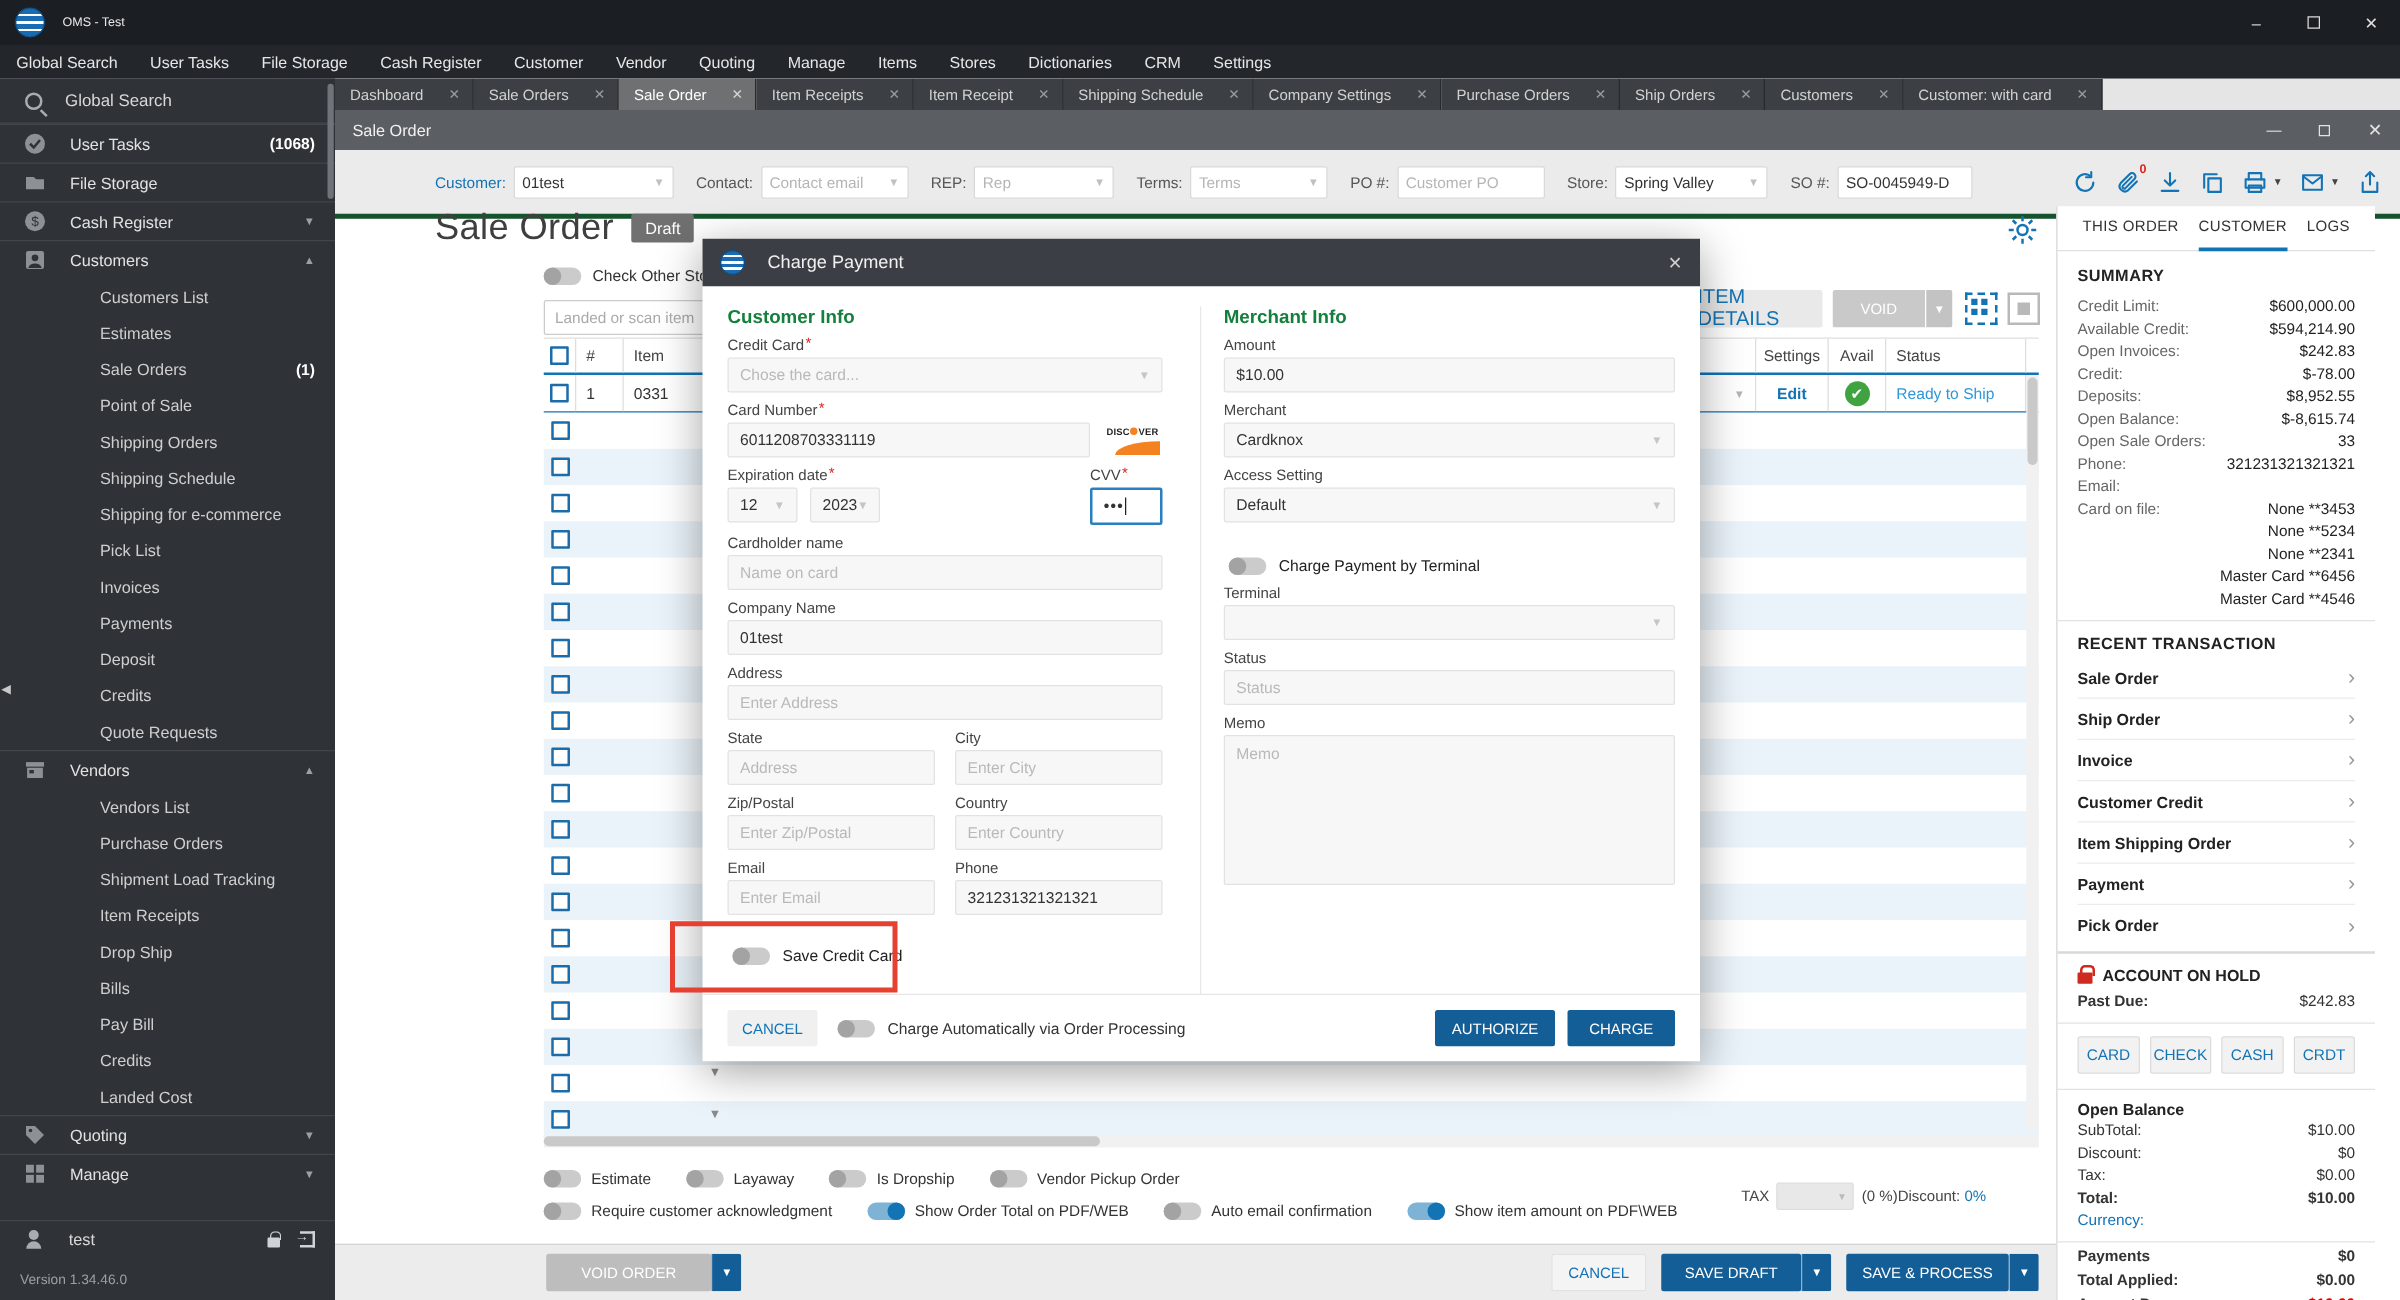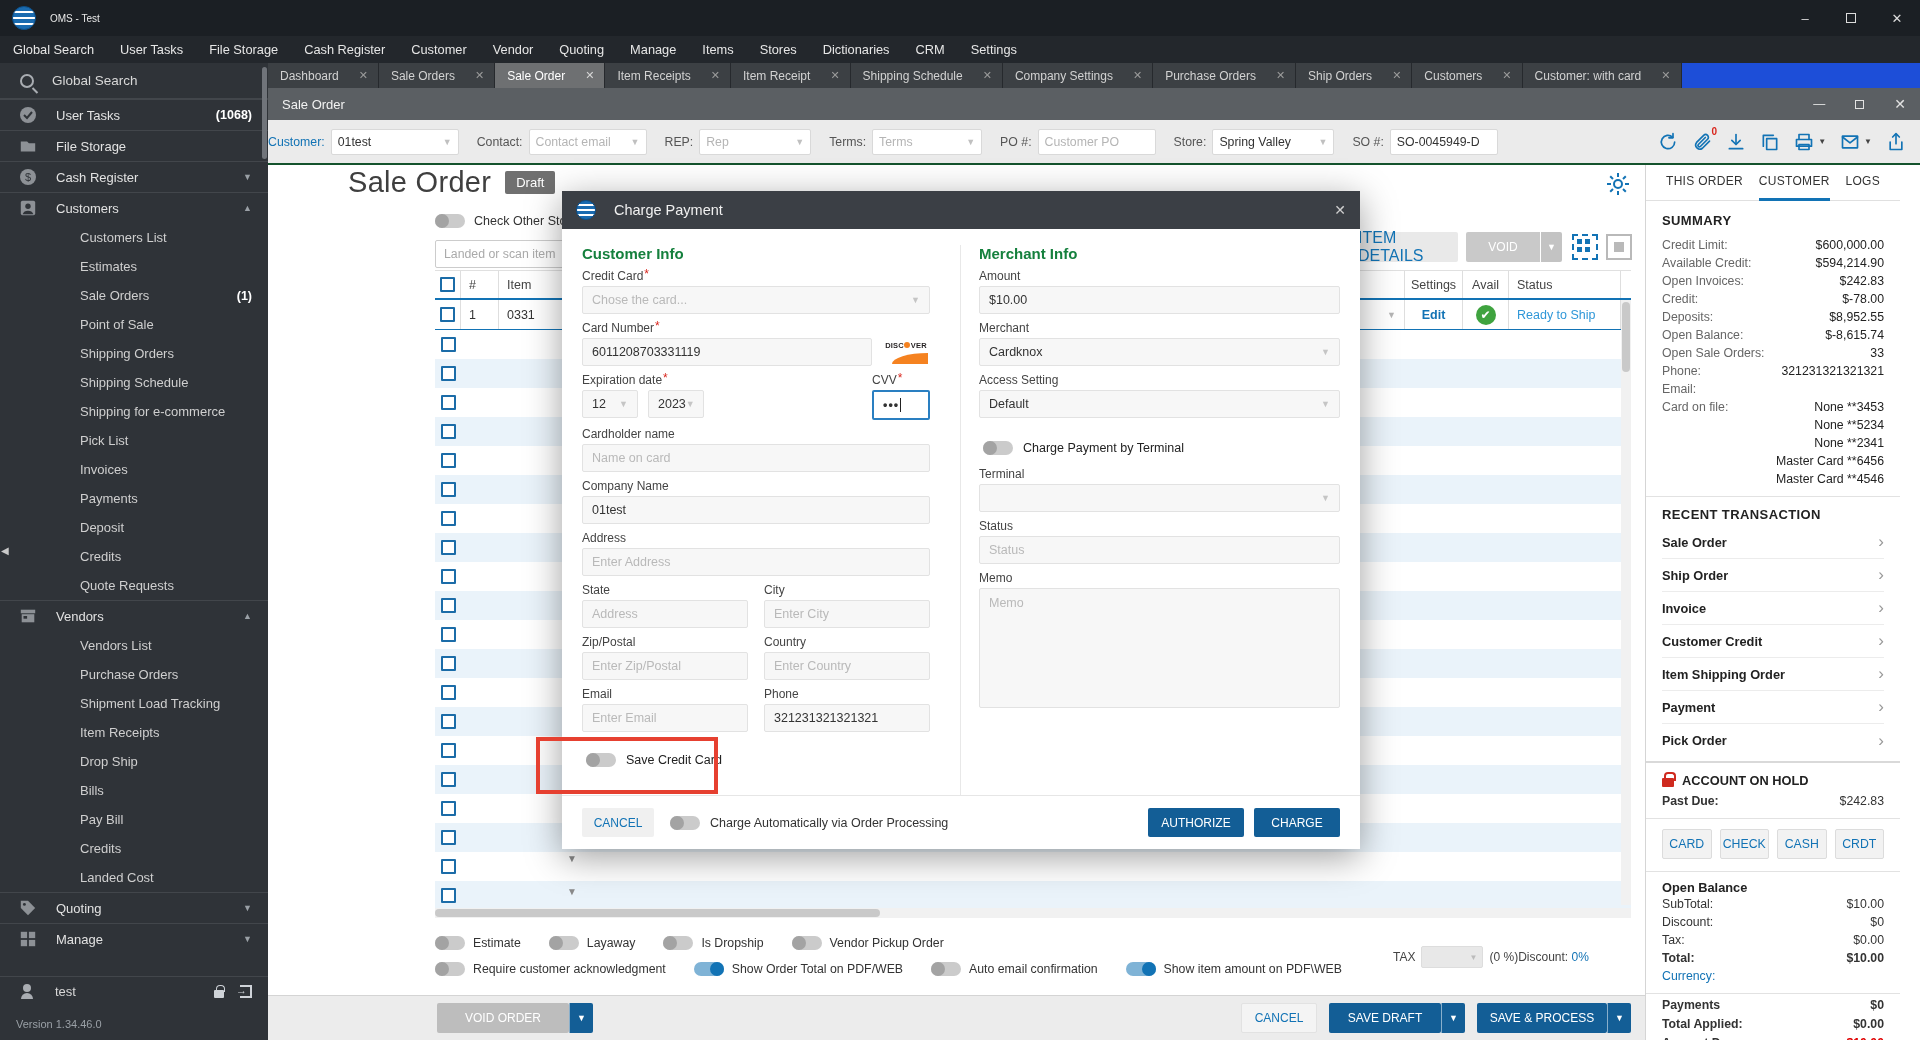--- a/index.html
+++ b/index.html
@@ -36,33 +36,33 @@
 .userrow{position:absolute;left:0;bottom:34px;width:268px;height:30px;display:flex;align-items:center;padding-left:16px;border-top:1px solid #42464b}
 .version{position:absolute;left:16px;bottom:10px;font-size:11px;color:#9aa0a6}
 .person{width:12px;height:6px;border-radius:6px 6px 0 0;background:#a9adb2;position:relative;margin-right:22px;margin-left:5px;margin-top:8px}
 .person::before{content:"";position:absolute;width:8px;height:8px;border-radius:50%;background:#a9adb2;left:2px;top:-9px}
 .locki{width:10px;height:8px;background:#cfd3d8;border-radius:1px;position:relative;margin-top:4px}
 .locki::before{content:"";position:absolute;left:1.5px;top:-5px;width:7px;height:6px;border:1.5px solid #cfd3d8;border-bottom:none;border-radius:4px 4px 0 0}
 .exiti{width:12px;height:13px;border:2px solid #cfd3d8;border-left:none;position:relative}
 .exiti::after{content:"\2192";position:absolute;right:3px;top:-3px;color:#cfd3d8;font-size:11px}
 
 
-.tabbar{position:absolute;left:268px;top:63px;width:1652px;height:25px;background:#1d4ed8;display:flex;overflow:hidden}
+.tabbar{position:absolute;left:268px;top:63px;width:1652px;height:25px;background:#e5e5e5;display:flex;overflow:hidden}
 .tab{display:flex;align-items:center;height:25px;background:#3c4044;border-right:1px solid #26292d;padding:0 10px 0 12px;font-size:12px;color:#d2d2d2;white-space:nowrap}
 .tab .x{margin-left:20px;color:#9b9b9b;font-size:11px}
 .tab.active{background:#6e7072;color:#fff}
 .tab.active .x{color:#d6d6d6}
 
 
 .innerbar{position:absolute;left:268px;top:88px;width:1652px;height:32px;background:#5b5f63;color:#f2f2f2;display:flex;align-items:center;padding:0 14px;font-size:13px}
 .innerbar .wctrl2{margin-left:auto;display:flex;gap:30px;align-items:center;color:#e3e3e3;font-size:12px}
 .rsq{width:9px;height:9px;border:1px solid #e3e3e3}
 
 
-.headrow{position:absolute;left:268px;top:120px;width:1652px;height:45px;background:#ebebeb;display:flex;align-items:center;border-bottom:2px solid #14532d}
+.headrow{position:absolute;left:268px;top:120px;width:1652px;height:55px;background:#ebebeb;display:flex;align-items:center;padding-left:80px;border-bottom:4px solid #14532d}
 .fld{display:flex;align-items:center;margin-right:18px}
 .fld .fl{font-size:12.3px;color:#555;margin-right:6px}
 .fld .fl.blue{color:#1273b5}
 .fbox{height:26px;background:#fff;border:1px solid #d9d9d9;border-radius:2px;display:flex;align-items:center;padding:0 6px;font-size:12.3px;color:#333;position:relative}
 .fbox .dd{margin-left:auto;color:#c0c0c0;font-size:9px;padding-left:6px}
 .fbox .ph{color:#b5b5b5}
 .hicons{margin-left:auto;display:flex;align-items:center;gap:13px;padding-right:14px}
 .hico{width:21px;height:21px;position:relative;display:flex;align-items:center;justify-content:center}
 .hico svg{width:20px;height:20px;stroke:#1273b5;fill:none;stroke-width:2;stroke-linecap:round;stroke-linejoin:round}
 .sup0{position:absolute;top:-5px;right:-5px;color:#d9251c;font-size:10px;font-weight:bold}
@@ -182,21 +182,21 @@
 .cardline .inp{flex:1}
 .disclogo{width:48px;height:28px;position:relative;font-size:7.5px;font-weight:bold;color:#231f20;display:flex;justify-content:center;padding-top:3px;letter-spacing:.2px}
 .disclogo i{width:6px;height:6px;border-radius:50%;background:#f58220;display:inline-block;margin:0 .5px;position:relative;top:1px}
 .disclogo::after{content:"";position:absolute;right:2px;bottom:2px;width:36px;height:11px;background:#f58220;border-radius:100% 0 0 0/100% 0 0 0}
 .exprow{display:flex}
 .expsel{width:56px;margin-right:10px}
 .cvvwrap{margin-left:auto;width:58px}
 .cvv{border:2px solid #2a7fc1;background:#fff;height:30px;font-weight:bold;letter-spacing:1px}
 .caret{width:1px;height:14px;background:#222;margin-left:1px}
 .grid2{display:grid;grid-template-columns:1fr 1fr;column-gap:16px}
-.saverow{display:flex;align-items:center;gap:10px;margin-top:16px;font-size:12.5px;color:#222;padding-left:4px;height:24px}
+.saverow{display:flex;align-items:flex-end;gap:10px;margin-top:16px;font-size:12.5px;color:#222;padding-left:4px;height:24px}
 .memo{height:120px;background:#f7f7f7;border:1px solid #e2e2e2;border-radius:2px;padding:7px 9px;font-size:12.5px}
 .mfooter{position:absolute;left:0;bottom:0;width:100%;height:54px;border-top:1px solid #e6e6e6;display:flex;align-items:center;padding:0 20px}
 .mbtn{height:29px;display:flex;align-items:center;justify-content:center;font-size:12px;border-radius:2px}
 .mcancel{width:72px;background:#f0f0f0;color:#1273b5}
 .mauth{width:96px;background:#135e96;color:#fff}
 .mcharge{width:86px;background:#135e96;color:#fff;margin-left:10px}
 .mfoot-tog{display:flex;align-items:center;gap:10px;margin-left:16px;font-size:12.5px;color:#333}
 .redbox{position:absolute;left:536px;top:737px;width:182px;height:57px;border:4px solid #e64030;z-index:60}
 </style>
 </head>

